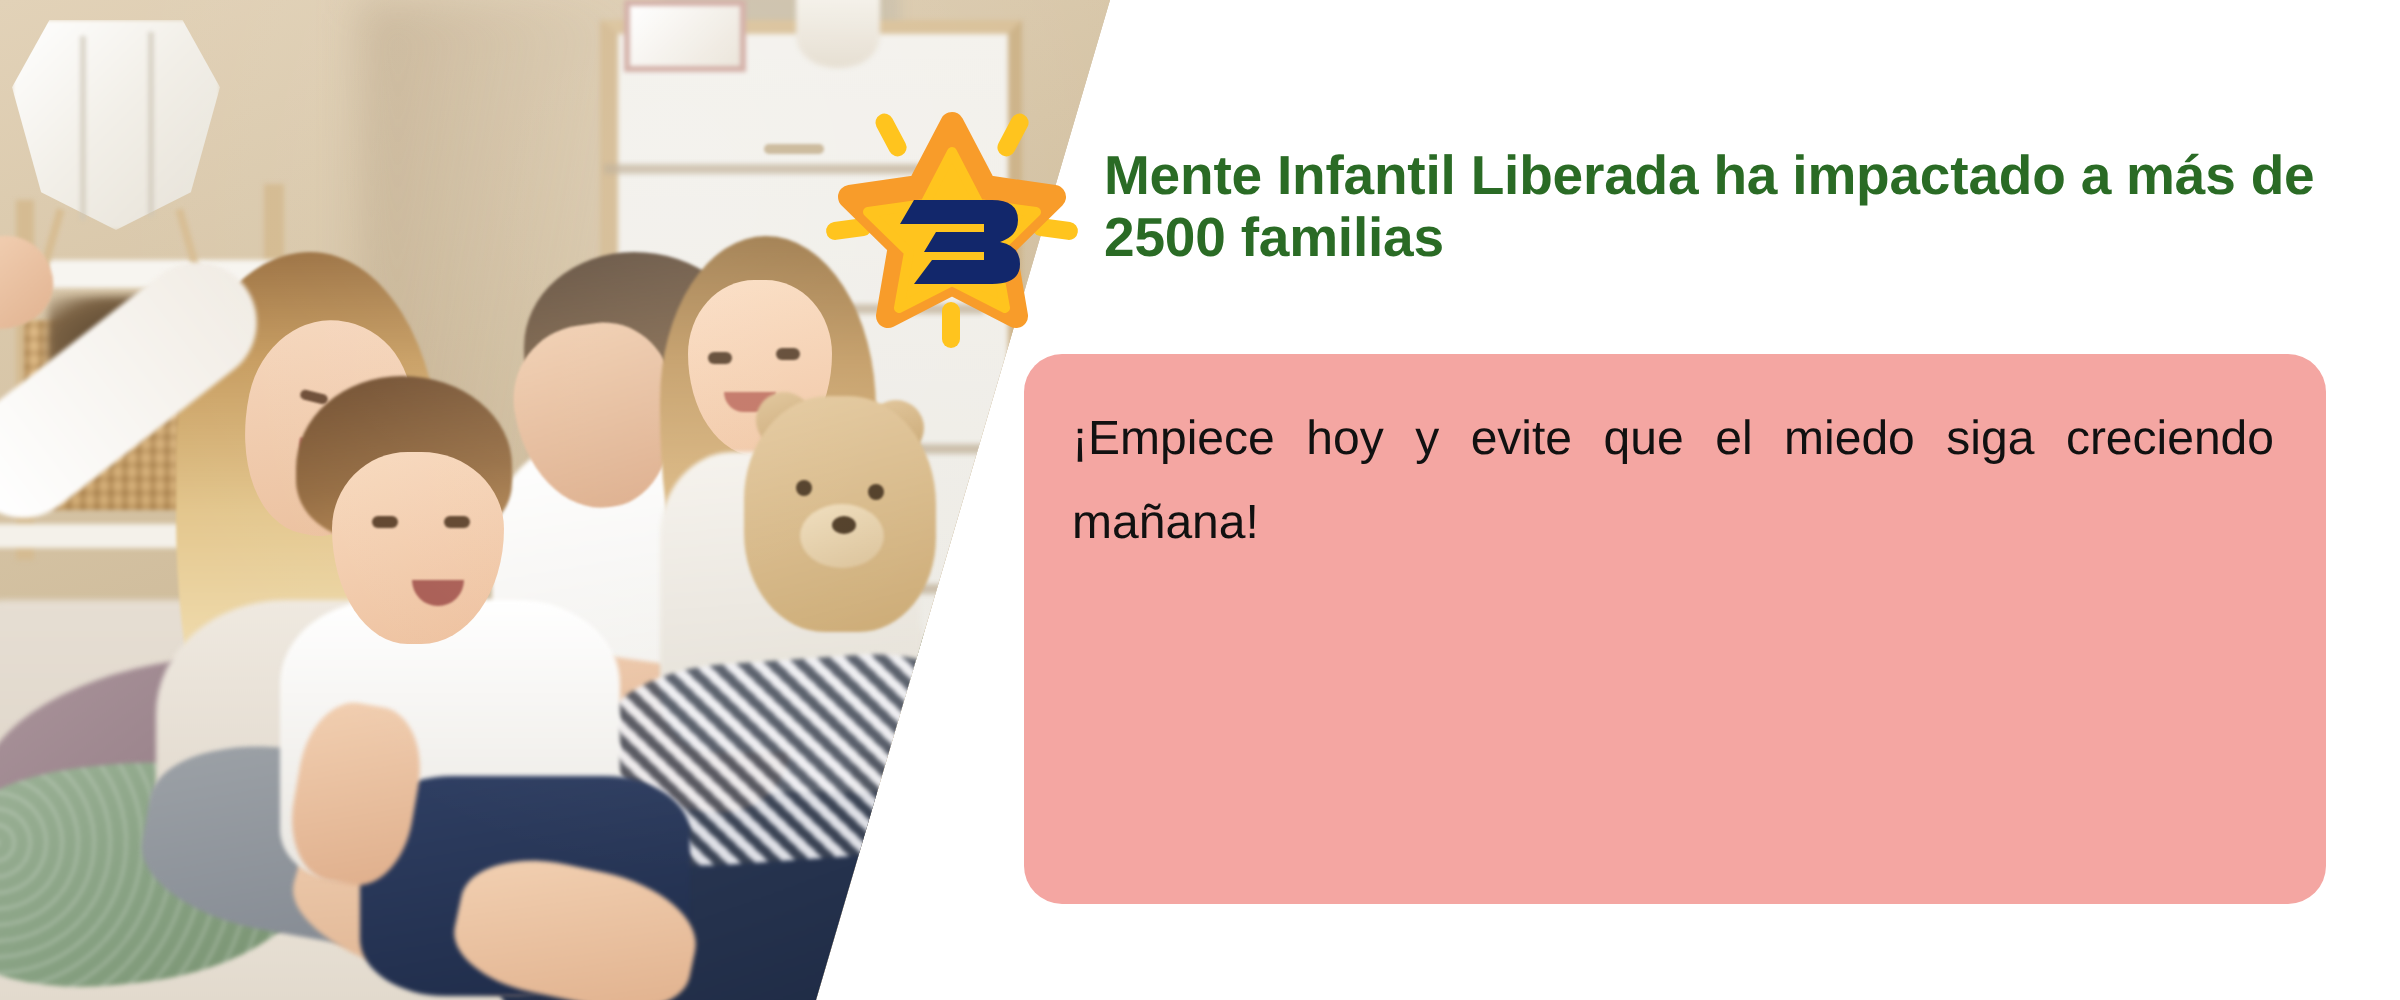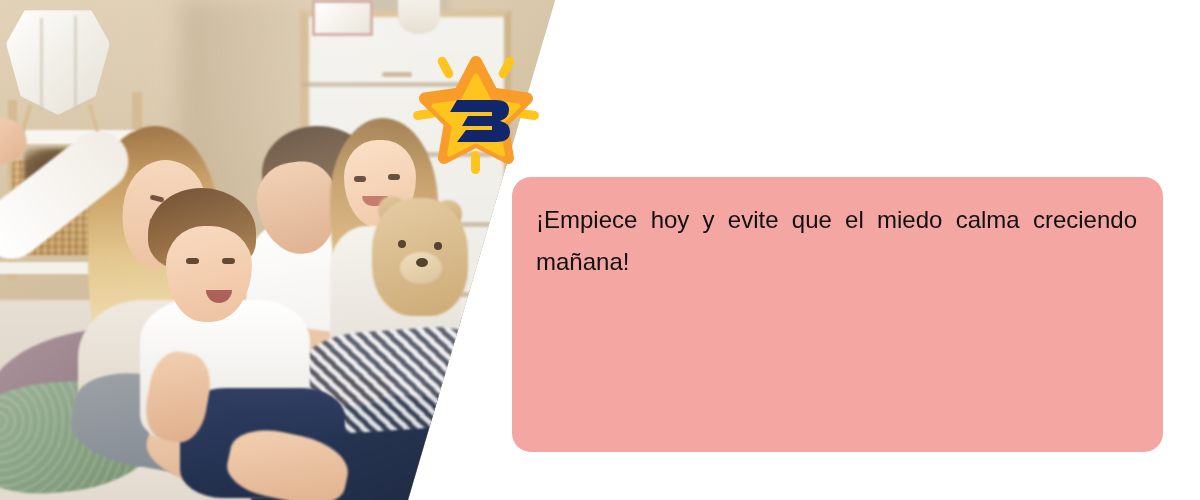--- a/index.html
+++ b/index.html
@@ -528,18 +528,19 @@
       <path d="M66 14 L82.5 45.5 L117 50.5 L92 75 L98 110 L66 93.5 L34 110 L40 75 L15 50.5 L49.5 45.5 Z" fill="#F89C2A" stroke="#F89C2A" stroke-width="12" stroke-linejoin="round"></path>
 
       <path d="M66 28 L79.5 54 L108 58 L87.5 78 L92.5 106 L66 92.5 L39.5 106 L44.5 78 L24 58 L52.5 54 Z" fill="#FFC41E" stroke="#FFC41E" stroke-width="5" stroke-linejoin="round"></path>
 
       <g fill="#12276B">
         <path d="M47 52 L86 52 Q99 52 99 62 Q99 70 90 73 Q100 75 100 84 Q100 94 86 94 L47 94 L56 82 L82 82 L82 78 L52 78 L58 68 L82 68 L82 64 L40 64 Z"></path>
       </g>
     </svg>
   </div>
 
+  <div class="headline">Mente Infantil Liberada ha impactado a más de 2500 familias</div>
 
   <div class="pink-panel">
-    <p class="body-para last">¡Empiece hoy y evite que el miedo calma creciendo mañana!</p>
+    <p class="body-para last">¡Empiece hoy y evite que el miedo siga creciendo mañana!</p>
   </div>
 
 </div>
 
 </body></html>

